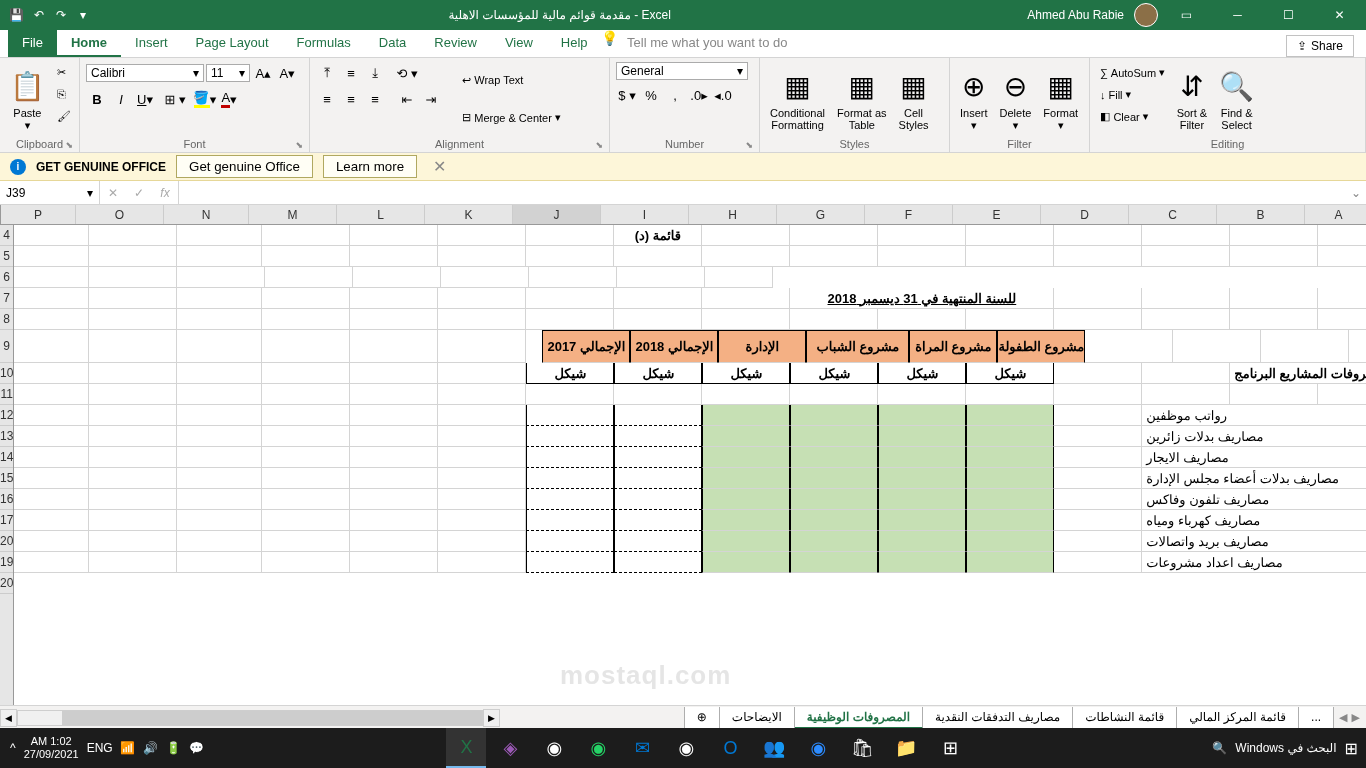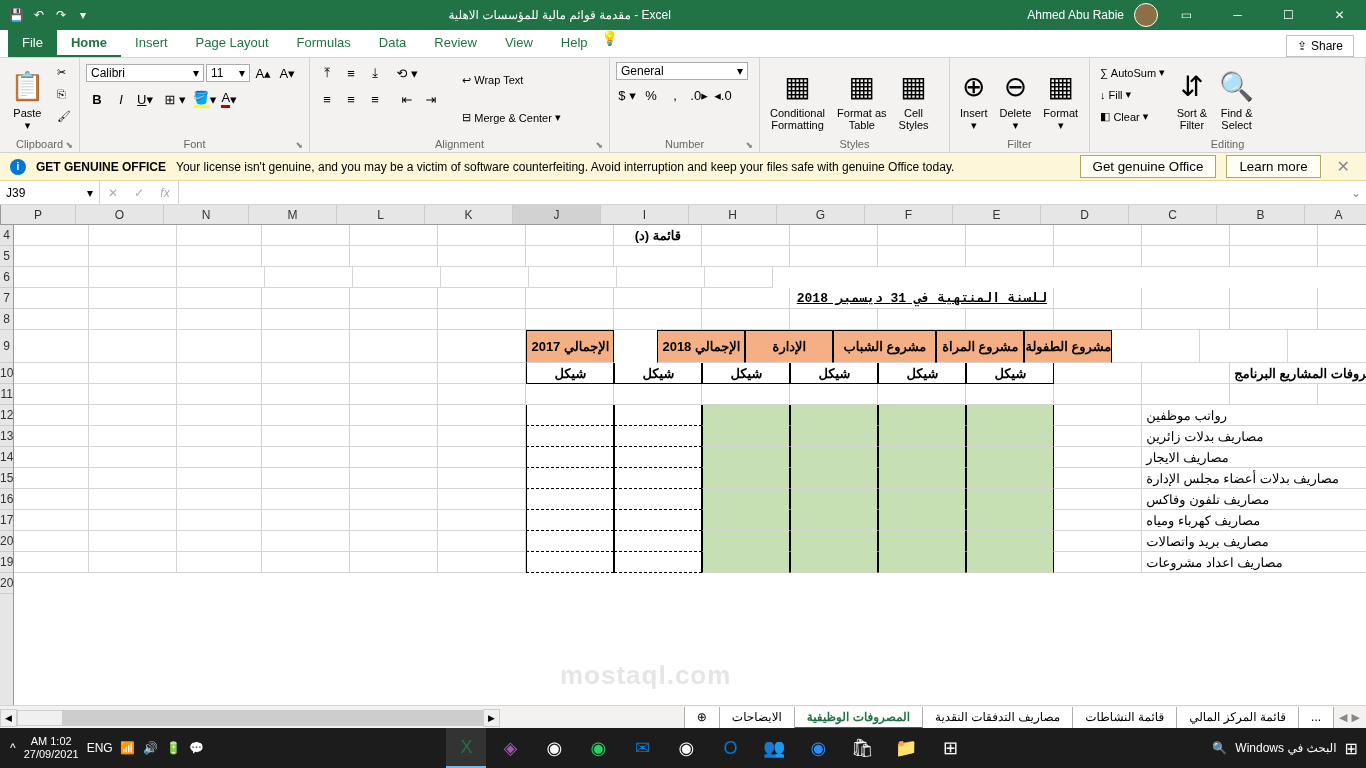--- a/index.html
+++ b/index.html
@@ -72,21 +72,21 @@
 .cells-container { flex: 1; position: relative; }
 .cell-row { display: flex; height: 21px; }
 .cell-row:first-child { height: 50px; }
 .cell { border-right: 1px solid #d4d4d4; border-bottom: 1px solid #d4d4d4; padding: 0 4px; font-size: 13px; display: flex; align-items: center; overflow: hidden; white-space: nowrap; }
 .cell.header-peach { background: #f4b084; font-weight: bold; justify-content: center; border-left: 1px solid #000; border-right: 1px solid #000; border-top: 1px solid #000; }
 .cell.shikel { font-weight: bold; justify-content: center; border-left: 1px solid #000; border-right: 1px solid #000; border-bottom: 1px solid #000; }
 .cell.dashed-b { border-bottom: 1px dashed #000; border-left: 1px solid #000; border-right: 1px solid #000; }
 .cell.green-fill { background: #c6e0b4; border-left: 1px solid #000; border-right: 1px solid #000; border-bottom: 1px solid #d4d4d4; }
 .cell.bold-right { font-weight: bold; justify-content: flex-end; direction: rtl; }
 .cell.title-ar { font-weight: bold; text-decoration: underline; justify-content: center; direction: rtl; font-size: 14px; }
-.cell.subtitle-ar { font-weight: bold; text-decoration: underline; justify-content: center; direction: rtl; font-family: Liberation Mono, monospace; }
+.cell.subtitle-ar { font-weight: bold; text-decoration: underline; justify-content: center; direction: rtl; }
 .cell.qaima { font-weight: bold; justify-content: center; direction: rtl; }
 .cell.stmt-en { font-weight: bold; justify-content: center; }
 .cell.label-ar { justify-content: flex-end; direction: rtl; }
 
 
 .sheet-tabs-bar { height: 24px; border-top: 1px solid #d4d4d4; display: flex; align-items: center; background: #f3f2f1; }
 .sheet-nav { display: flex; padding: 0 6px; gap: 4px; }
 .sheet-nav-btn { cursor: pointer; color: #888; font-size: 11px; }
 .sheet-tabs { display: flex; flex: 1; direction: rtl; }
 .sheet-tab { padding: 3px 12px; border: 1px solid #aeaeae; border-top: none; background: #fff; font-size: 12px; cursor: pointer; margin-right: -1px; direction: rtl; }
@@ -142,20 +142,21 @@
     <div class="tab file">File</div>
     <div class="tab active">Home</div>
     <div class="tab">Insert</div>
     <div class="tab">Page Layout</div>
     <div class="tab">Formulas</div>
     <div class="tab">Data</div>
     <div class="tab">Review</div>
     <div class="tab">View</div>
     <div class="tab">Help</div>
     <span class="tellme-icon">💡</span>
+    <div class="tab tellme">Tell me what you want to do</div>
   </div>
   <div class="ribbon-tabs-right">
     <div class="share-btn">
         <span>⇪</span>
         <span>Share</span>
       </div>
   </div>
 </div>
 
 <div class="ribbon">
@@ -336,21 +337,20 @@
     </div>
     <div class="ribbon-group-label">
         <span>Editing</span>
       </div>
   </div>
 </div>
 
 <div class="messagebar">
   <div class="messagebar-icon">i</div>
   <span class="messagebar-title">GET GENUINE OFFICE</span>
-  <span class="messagebar-text">Your license isn't genuine, and you may be a victim of software counterfeiting. Avoid interruption and keep your files safe with genuine Office today.</span>
   <button class="messagebar-btn">Get genuine Office</button>
   <button class="messagebar-btn">Learn more</button>
   <span class="messagebar-close">✕</span>
 </div>
 
 <div class="formulabar">
   <div class="namebox">
       <span>J39</span>
       <span>▾</span>
     </div>
@@ -489,22 +489,22 @@
           <div class="cell " style="width: 88px;"></div>
           <div class="cell " style="width: 68px;"></div>
         </div>
         <div class="cell-row" style="height: 33px;">
           <div class="cell " style="width: 75px;"></div>
           <div class="cell " style="width: 88px;"></div>
           <div class="cell " style="width: 85px;"></div>
           <div class="cell " style="width: 88px;"></div>
           <div class="cell " style="width: 88px;"></div>
           <div class="cell " style="width: 88px;"></div>
-          <div class="cell header-peach" style="width: 88px;">الإجمالي 2017</div>
-          <div class="cell header-peach" style="width: 88px; margin-left: 43px;">الإجمالي 2018</div>
+          <div class="cell header-peach" style="width: 88px; margin-left: 16px;">الإجمالي 2017</div>
+          <div class="cell header-peach" style="width: 88px;">الإجمالي 2018</div>
           <div class="cell header-peach" style="width: 88px;">الإدارة</div>
           <div class="cell header-peach" style="width: 103px;">مشروع الشباب</div>
           <div class="cell header-peach" style="width: 88px;">مشروع المراة</div>
           <div class="cell header-peach" style="width: 88px;">مشروع الطفولة</div>
           <div class="cell " style="width: 88px;"></div>
           <div class="cell " style="width: 88px;"></div>
           <div class="cell " style="width: 88px;"></div>
           <div class="cell " style="width: 68px;"></div>
         </div>
         <div class="cell-row" style="height: 21px;">

